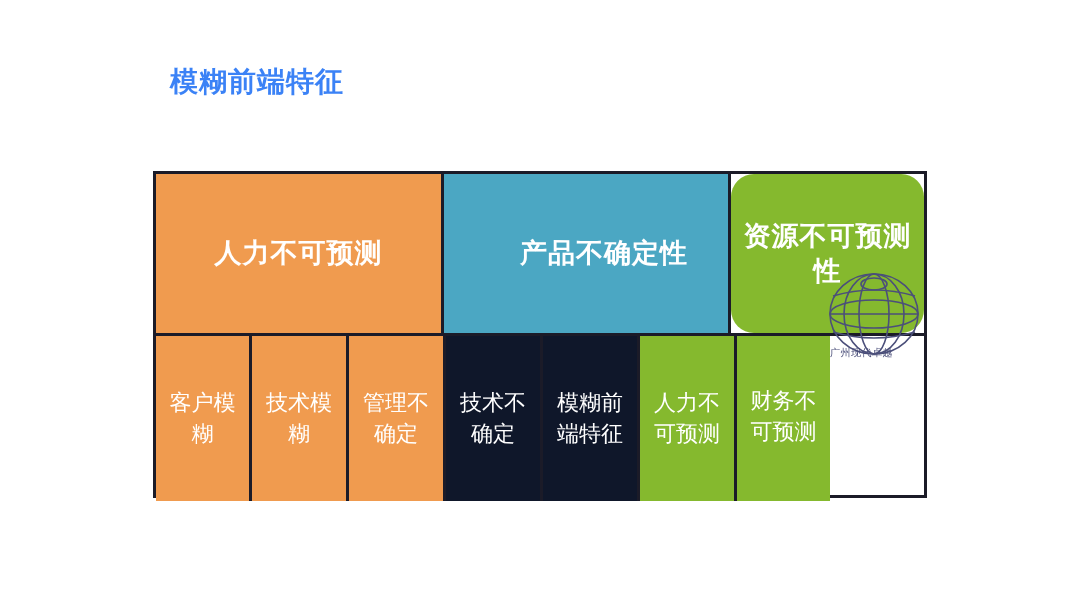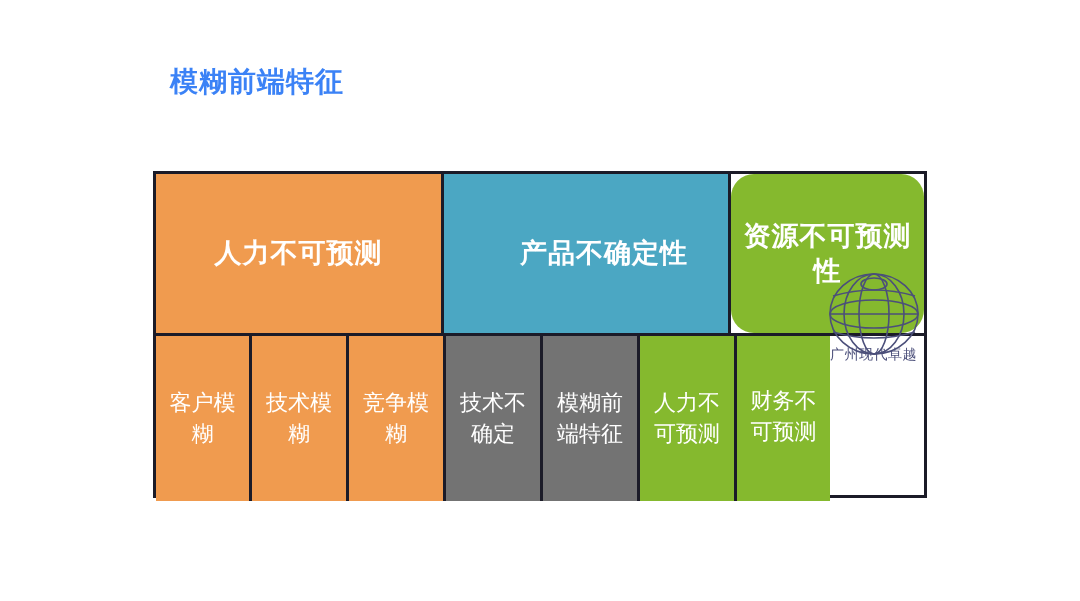--- a/index.html
+++ b/index.html
@@ -105,41 +105,41 @@
     font-weight: normal;
     line-height: 1.38;
     border-right: 3px solid #1b1b28;
     overflow: hidden;
     padding: 0 4px;
   }
   .subcell:last-child { border-right: none; }
   .subcell-label { position: relative; z-index: 2; max-width: 3.2em; }
 
   .subcell.orange { background: #F09B4F; width: 97px; }
-  .subcell.blue   { background: #737373; width: 97px; }
+  .subcell.blue   { background: #0f172a; width: 97px; }
   .subcell.green  { background: #85B92E; width: 97px; }
   .subcell.orange.first { width: 96px; }
   .subcell.green.last   { width: 93px; font-family: Liberation Mono, monospace; }
 
   
   #watermark {
     position: absolute;
     left: 666px;
     top: 92px;
     width: 104px;
     height: 118px;
     pointer-events: none;
     z-index: 5;
   }
   #watermark svg { display: block; }
   #watermark-text {
     position: absolute;
     left: 8px;
     top: 80px;
-    font-size: 14px;
+    font-size: 10px;
     color: #4b4f7a;
     white-space: nowrap;
     letter-spacing: 0.5px;
     font-weight: normal;
   }
 </style>
 </head>
 <body>
 
 <div id="slide">
@@ -168,21 +168,21 @@
 
       <div class="subcell orange first">
         <span class="subcell-label">客户模糊</span>
       </div>
 
       <div class="subcell orange">
         <span class="subcell-label">技术模糊</span>
       </div>
 
       <div class="subcell orange">
-        <span class="subcell-label">竞争模糊</span>
+        <span class="subcell-label">管理不确定</span>
       </div>
 
       <div class="subcell blue">
         <span class="subcell-label">技术不确定</span>
       </div>
 
 
       <div class="subcell blue">
         <span class="subcell-label">模糊前端特征</span>
       </div>

